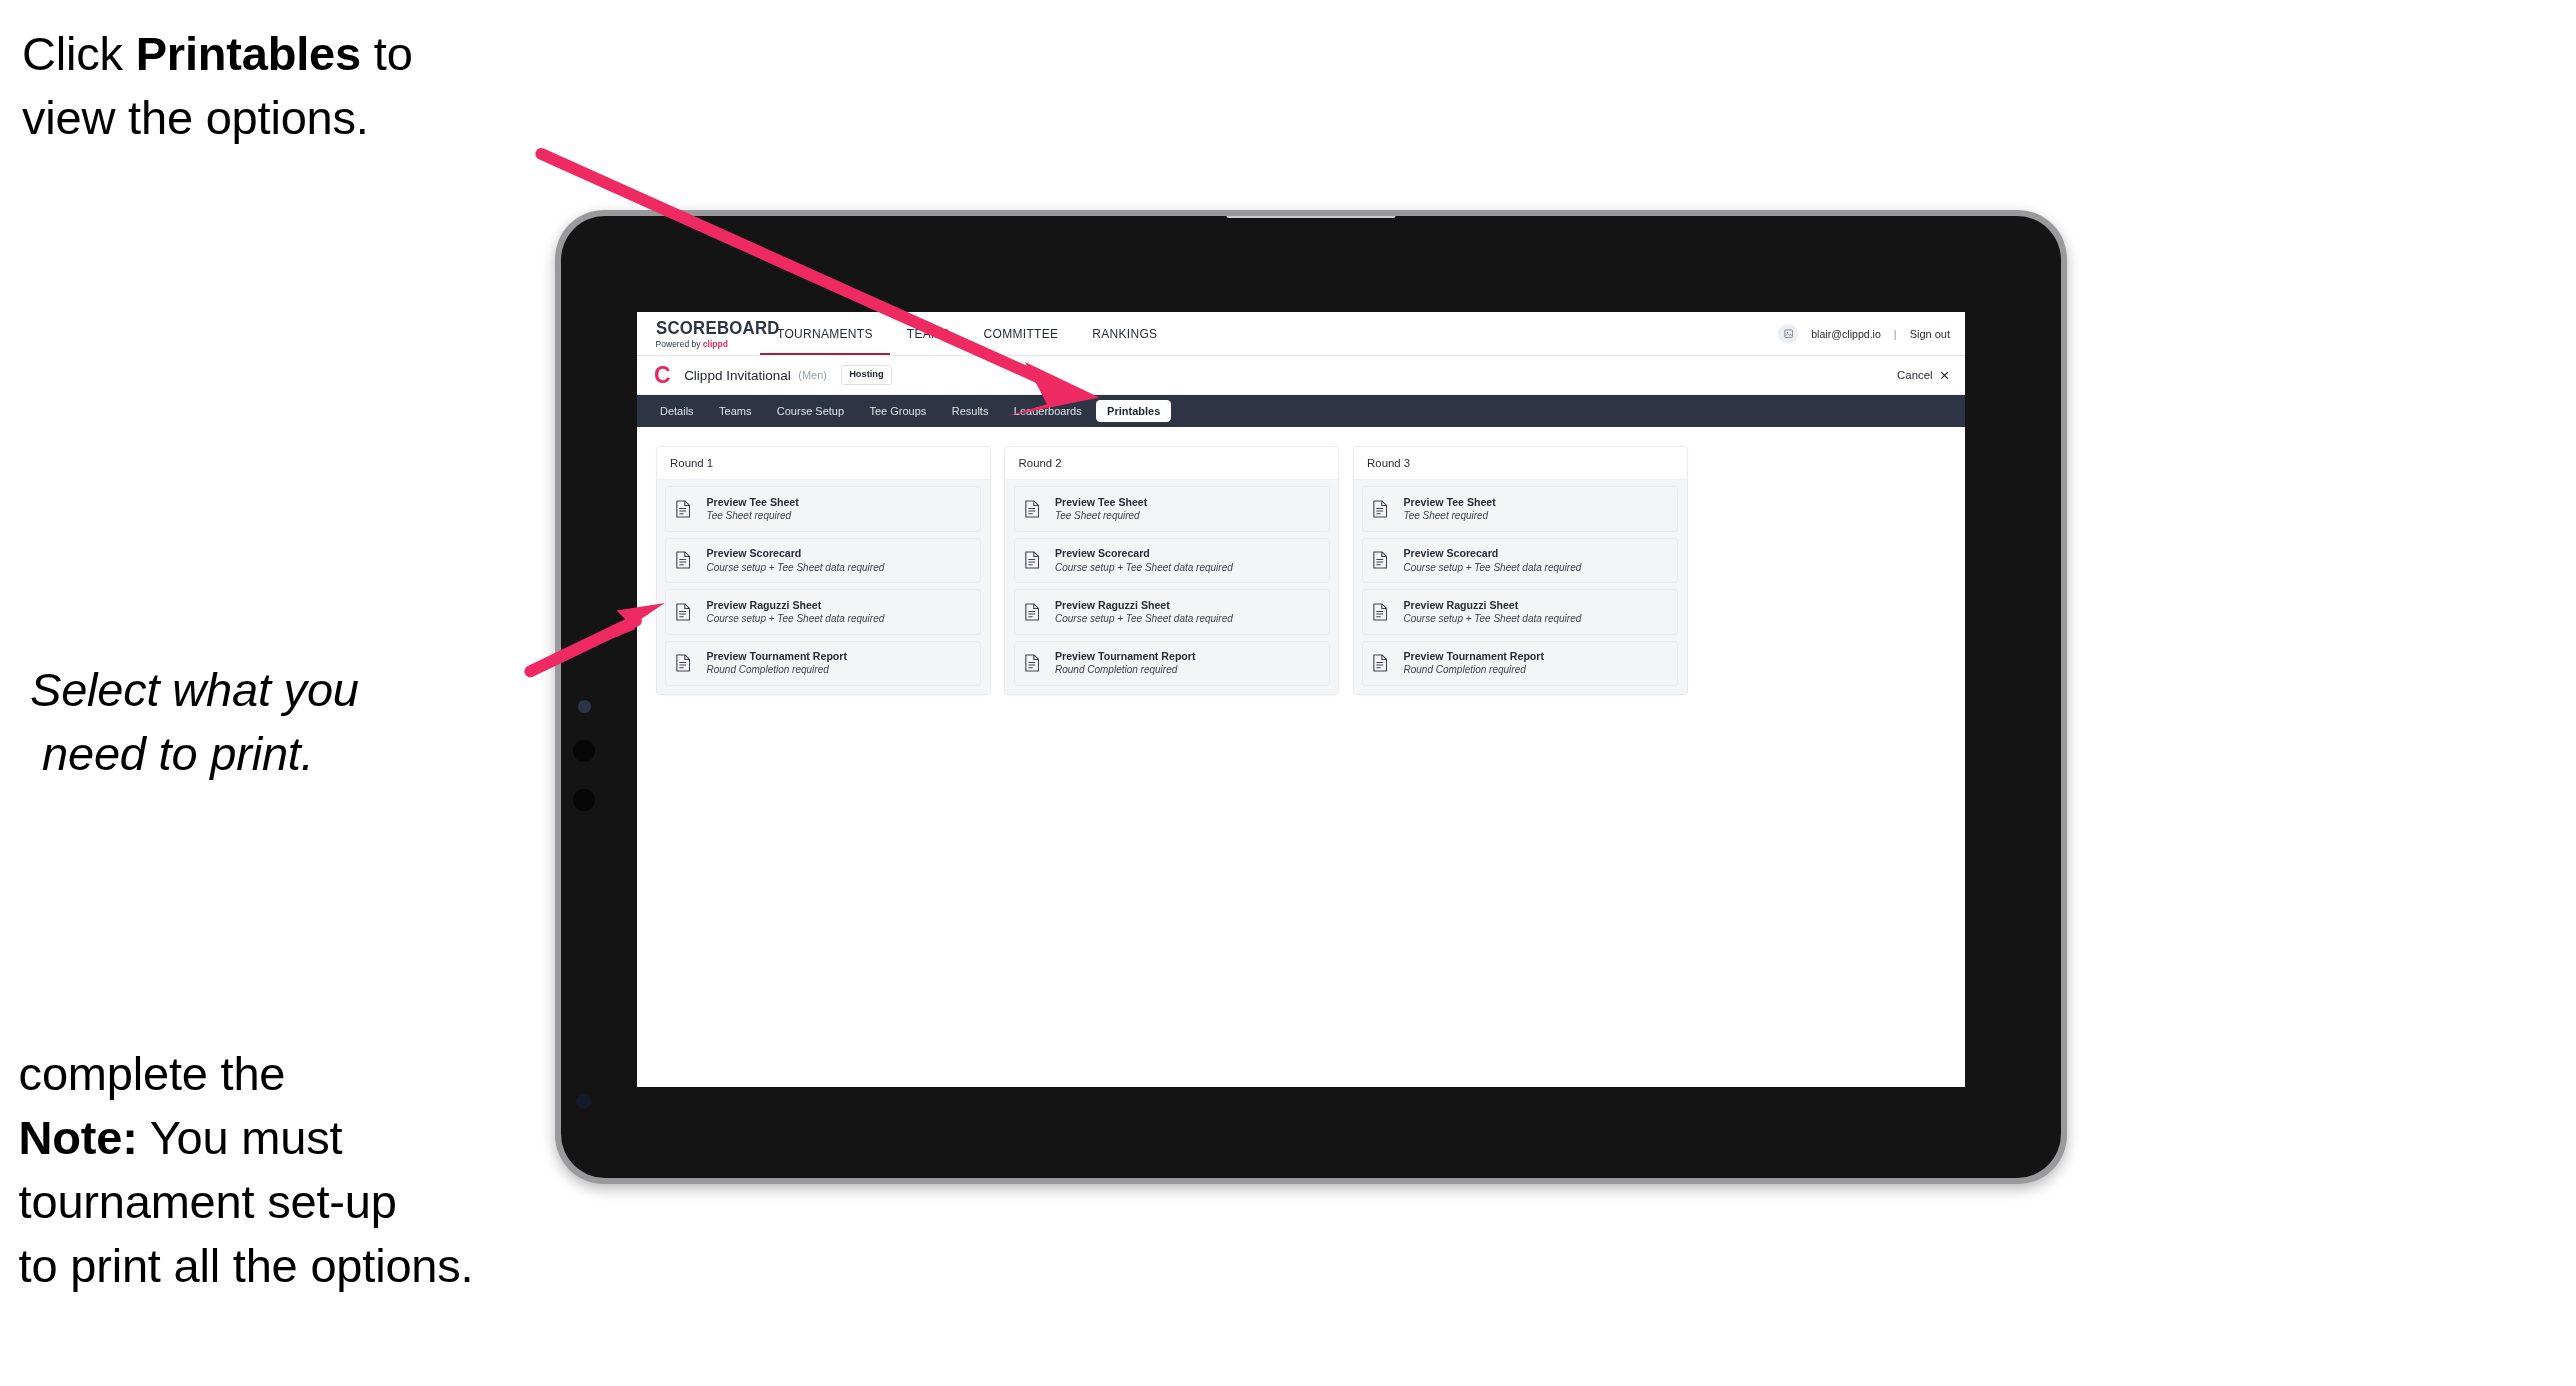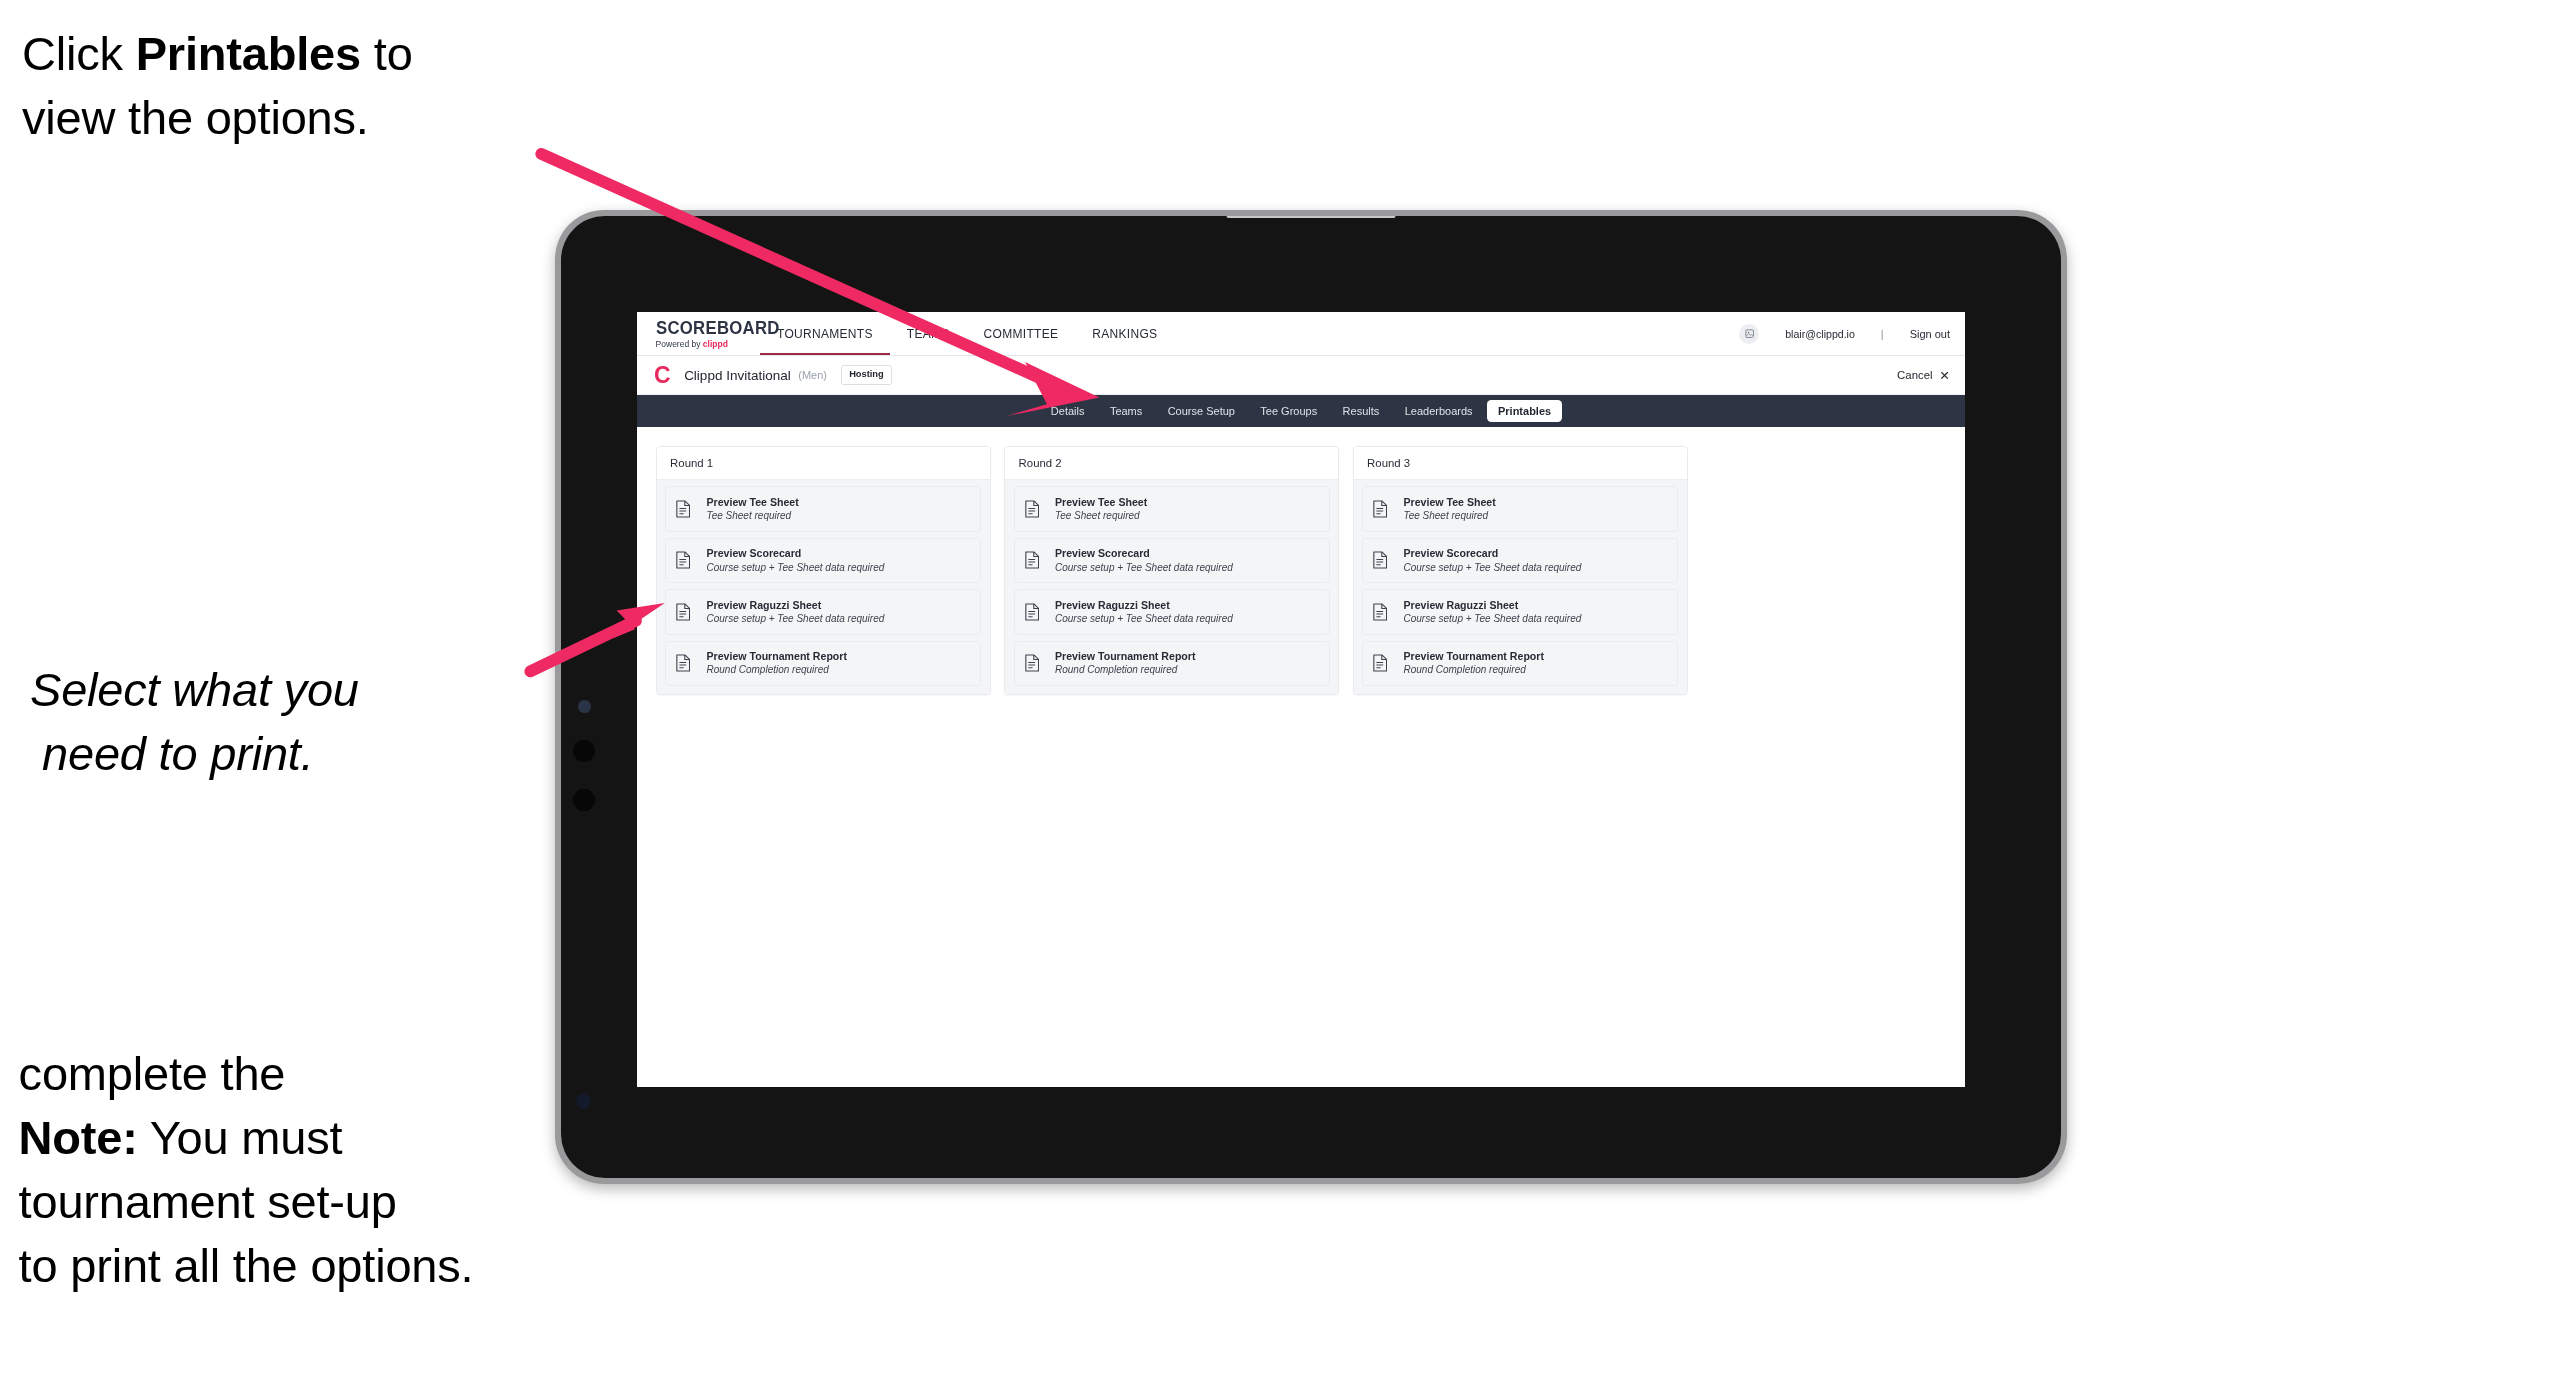--- a/index.html
+++ b/index.html
@@ -90,21 +90,21 @@
     display: flex; align-items: center; padding: 0 17px;
     font-size: 12px; color: #262b33; letter-spacing: 0.3px;
     position: relative; white-space: nowrap;
   }
   .topnav-item.active::after {
     content: ""; position: absolute; left: 0; right: 0; bottom: 0;
     height: 2.5px; background: #9e2743;
   }
   #topnav-right {
     margin-left: auto; display: flex; align-items: center;
-    padding-right: 15px; gap: 26px;
+    padding-right: 15px; gap: 13px;
   }
   #avatar {
     width: 20px; height: 20px; border-radius: 50%;
     background: #eceef1; display: flex; align-items: center;
     justify-content: center; color: #6d7581; font-size: 9.3px;
   }
   #user-email { font-size: 10.6px; color: #262b33; }
   #sep { font-size: 10.6px; color: #8b919b; }
   #signout { font-size: 11px; color: #262b33; }
 
@@ -128,21 +128,21 @@
   }
   #tbar-cancel {
     margin-left: auto; display: flex; align-items: center; gap: 6.8px;
     font-size: 11.4px; color: #23272f;
   }
   #tbar-cancel .x { font-size: 12.7px; }
 
   
   #tabstrip {
     height: 32px; background: #2d3545; display: flex;
-    align-items: center; padding: 0 12px; gap: 3.4px; justify-content: center;
+    align-items: center; padding: 0 12px; gap: 3.4px;
   }
   .tab {
     font-size: 11px; color: #dfe2e7; padding: 5px 11px;
     border-radius: 4.2px; white-space: nowrap;
   }
   .tab.active {
     background: #ffffff; color: #1d2430; font-weight: 700;
   }
 
   

